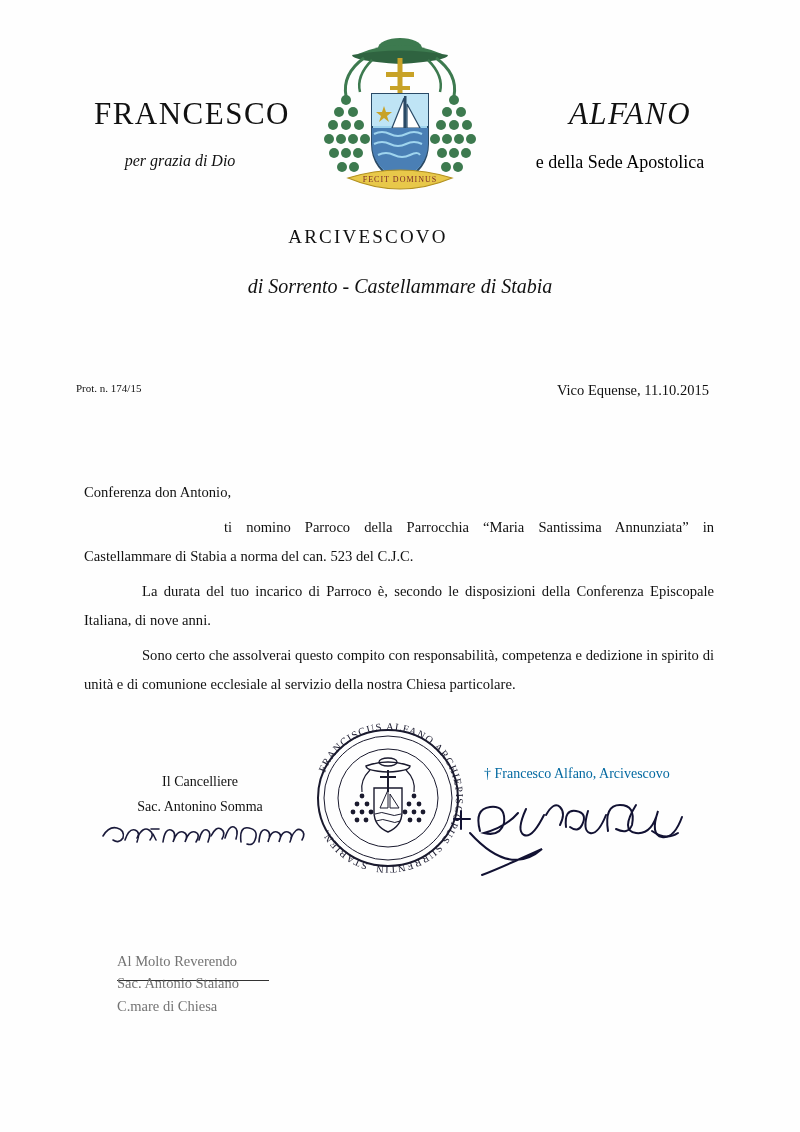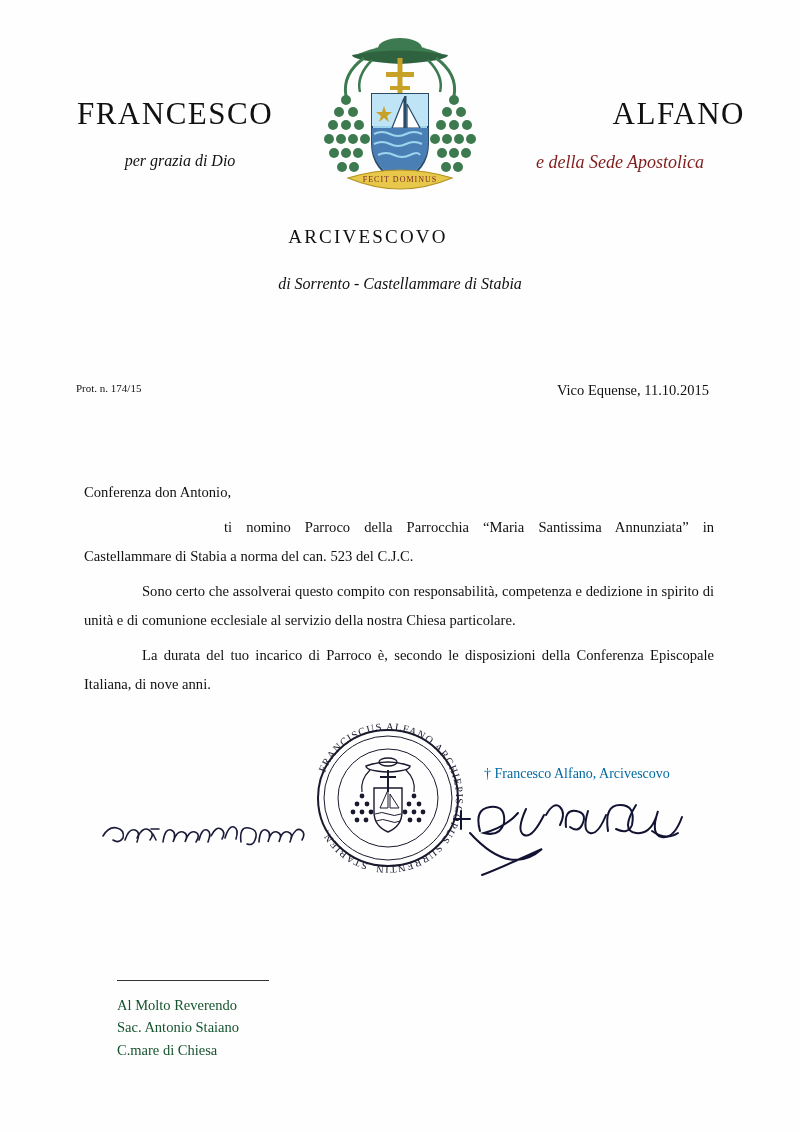--- a/index.html
+++ b/index.html
@@ -30,56 +30,56 @@
     left: 0;
     top: 78px;
     width: 800px;
     height: 130px;
   }
   .name-left {
     position: absolute;
     left: 60px;
     top: 18px;
     width: 230px;
-    text-align: center;
+    text-align: right;
     font-size: 31px;
     letter-spacing: 1.5px;
     font-family: "Liberation Serif", serif;
     font-weight: normal;
     color: #111;
   }
   .name-right {
     position: absolute;
     right: 55px;
     top: 18px;
     width: 230px;
-    text-align: right;
+    text-align: center;
     font-size: 31px;
     letter-spacing: 1.5px;
     color: #111;
+    font-style: italic;
   }
   .sub-left {
     position: absolute;
     left: 55px;
     top: 74px;
     width: 250px;
     text-align: center;
     font-size: 16px;
     font-style: italic;
     color: #111;
   }
   .sub-right {
     position: absolute;
     right: 35px;
     top: 74px;
     width: 290px;
     text-align: center;
     font-size: 18px;
-    font-style: italic;
-    color: #7f1d1d;
+    color: #000000;
   }
 
   
   .coat {
     position: absolute;
     left: 312px;
     top: 22px;
     width: 176px;
     height: 178px;
   }
@@ -94,21 +94,21 @@
     font-size: 19px;
     letter-spacing: 2.2px;
     color: #111;
   }
   .title-sub {
     position: absolute;
     left: 0;
     top: 275px;
     width: 800px;
     text-align: center;
-    font-size: 16px;
+    font-size: 20px;
     font-style: italic;
     color: #111;
   }
 
   
   .prot {
     position: absolute;
     left: 76px;
     top: 382px;
     font-size: 11px;
@@ -197,24 +197,24 @@
     position: absolute;
     left: 117px;
     top: 980px;
     width: 152px;
     height: 1px;
     background: #333;
   }
   .footer {
     position: absolute;
     left: 117px;
-    top: 994px;
+    top: 950px;
     font-size: 14.5px;
     line-height: 1.55;
-    color: #14532d;
+    color: #737373;
   }
   .footer div { white-space: nowrap; }
 </style>
 </head>
 <body>
 
 <div class="page">
 
   <div class="header">
     <div class="name-left">FRANCESCO</div>
@@ -296,22 +296,22 @@
 
   <div class="title-main">ARCIVESCOVO</div>
   <div class="title-sub">di Sorrento - Castellammare di Stabia</div>
 
   <div class="prot">Prot. n. 174/15</div>
   <div class="place-date">Vico Equense, 11.10.2015</div>
 
   <div class="body-text">
     <p class="salutation">Conferenza don Antonio,</p>
     <p class="indent-big">ti nomino Parroco della Parrocchia “Maria Santissima Annunziata” in Castellammare di Stabia a norma del can. 523 del C.J.C.</p>
+    <p class="indent-small">La durata del tuo incarico di Parroco è, secondo le disposizioni della Conferenza Episcopale Italiana, di nove anni.</p>
     <p class="indent-small">Sono certo che assolverai questo compito con responsabilità, competenza e dedizione in spirito di unità e di comunione ecclesiale al servizio della nostra Chiesa particolare.</p>
-    <p class="indent-small">La durata del tuo incarico di Parroco è, secondo le disposizioni della Conferenza Episcopale Italiana, di nove anni.</p>
   </div>
 
   <div class="seal">
     <svg width="172" height="172" viewBox="0 0 172 172" xmlns="http://www.w3.org/2000/svg">
       <defs>
         <path id="sealcircle" d="M86,86 m-68,0 a68,68 0 1,1 136,0 a68,68 0 1,1 -136,0"></path>
       </defs>
       <ellipse cx="86" cy="86" rx="70" ry="68" fill="none" stroke="#1a1a2e" stroke-width="2"></ellipse>
       <ellipse cx="86" cy="86" rx="64" ry="62" fill="none" stroke="#1a1a2e" stroke-width="1"></ellipse>
       <ellipse cx="86" cy="86" rx="50" ry="49" fill="none" stroke="#1a1a2e" stroke-width="1"></ellipse>
@@ -346,20 +346,24 @@
       <rect x="85" y="58" width="2" height="22" fill="#1a1a2e"></rect>
       <rect x="78" y="64" width="16" height="2" fill="#1a1a2e"></rect>
       <path d="M72 76 H100 V100 Q100 114 86 120 Q72 114 72 100 Z" fill="none" stroke="#1a1a2e" stroke-width="1.4"></path>
       <path d="M86 78 L86 96 L78 96 Z" fill="none" stroke="#1a1a2e" stroke-width="1"></path>
       <path d="M88 82 L88 96 L97 96 Z" fill="none" stroke="#1a1a2e" stroke-width="1"></path>
       <path d="M73 102 Q80 99 86 102 T99 102" stroke="#1a1a2e" stroke-width="1" fill="none"></path>
       <path d="M74 109 Q81 106 87 109 T98 109" stroke="#1a1a2e" stroke-width="1" fill="none"></path>
     </svg>
   </div>
 
+  <div class="sig-left">
+    <div>Il Cancelliere</div>
+    <div>Sac. Antonino Somma</div>
+  </div>
 
   <div class="hand-left">
     <svg width="215" height="42" viewBox="0 0 215 42" xmlns="http://www.w3.org/2000/svg">
       <g fill="none" stroke="#1a1a3a" stroke-width="1.6" stroke-linecap="round">
         <path d="M8 24 q6 -10 14 -8 t6 10 q-4 6 -10 2"></path>
         <path d="M30 28 q4 -12 10 -10 t2 12"></path>
         <path d="M42 26 q6 -12 12 -8 t1 10"></path>
         <path d="M58 22 l3 6 M56 17 l8 0"></path>
         <path d="M68 30 q2 -14 8 -12 t2 12 q4 -12 10 -10 t2 10 q4 -12 10 -10 t1 10"></path>
         <path d="M104 28 q3 -12 8 -10 t1 12"></path>

